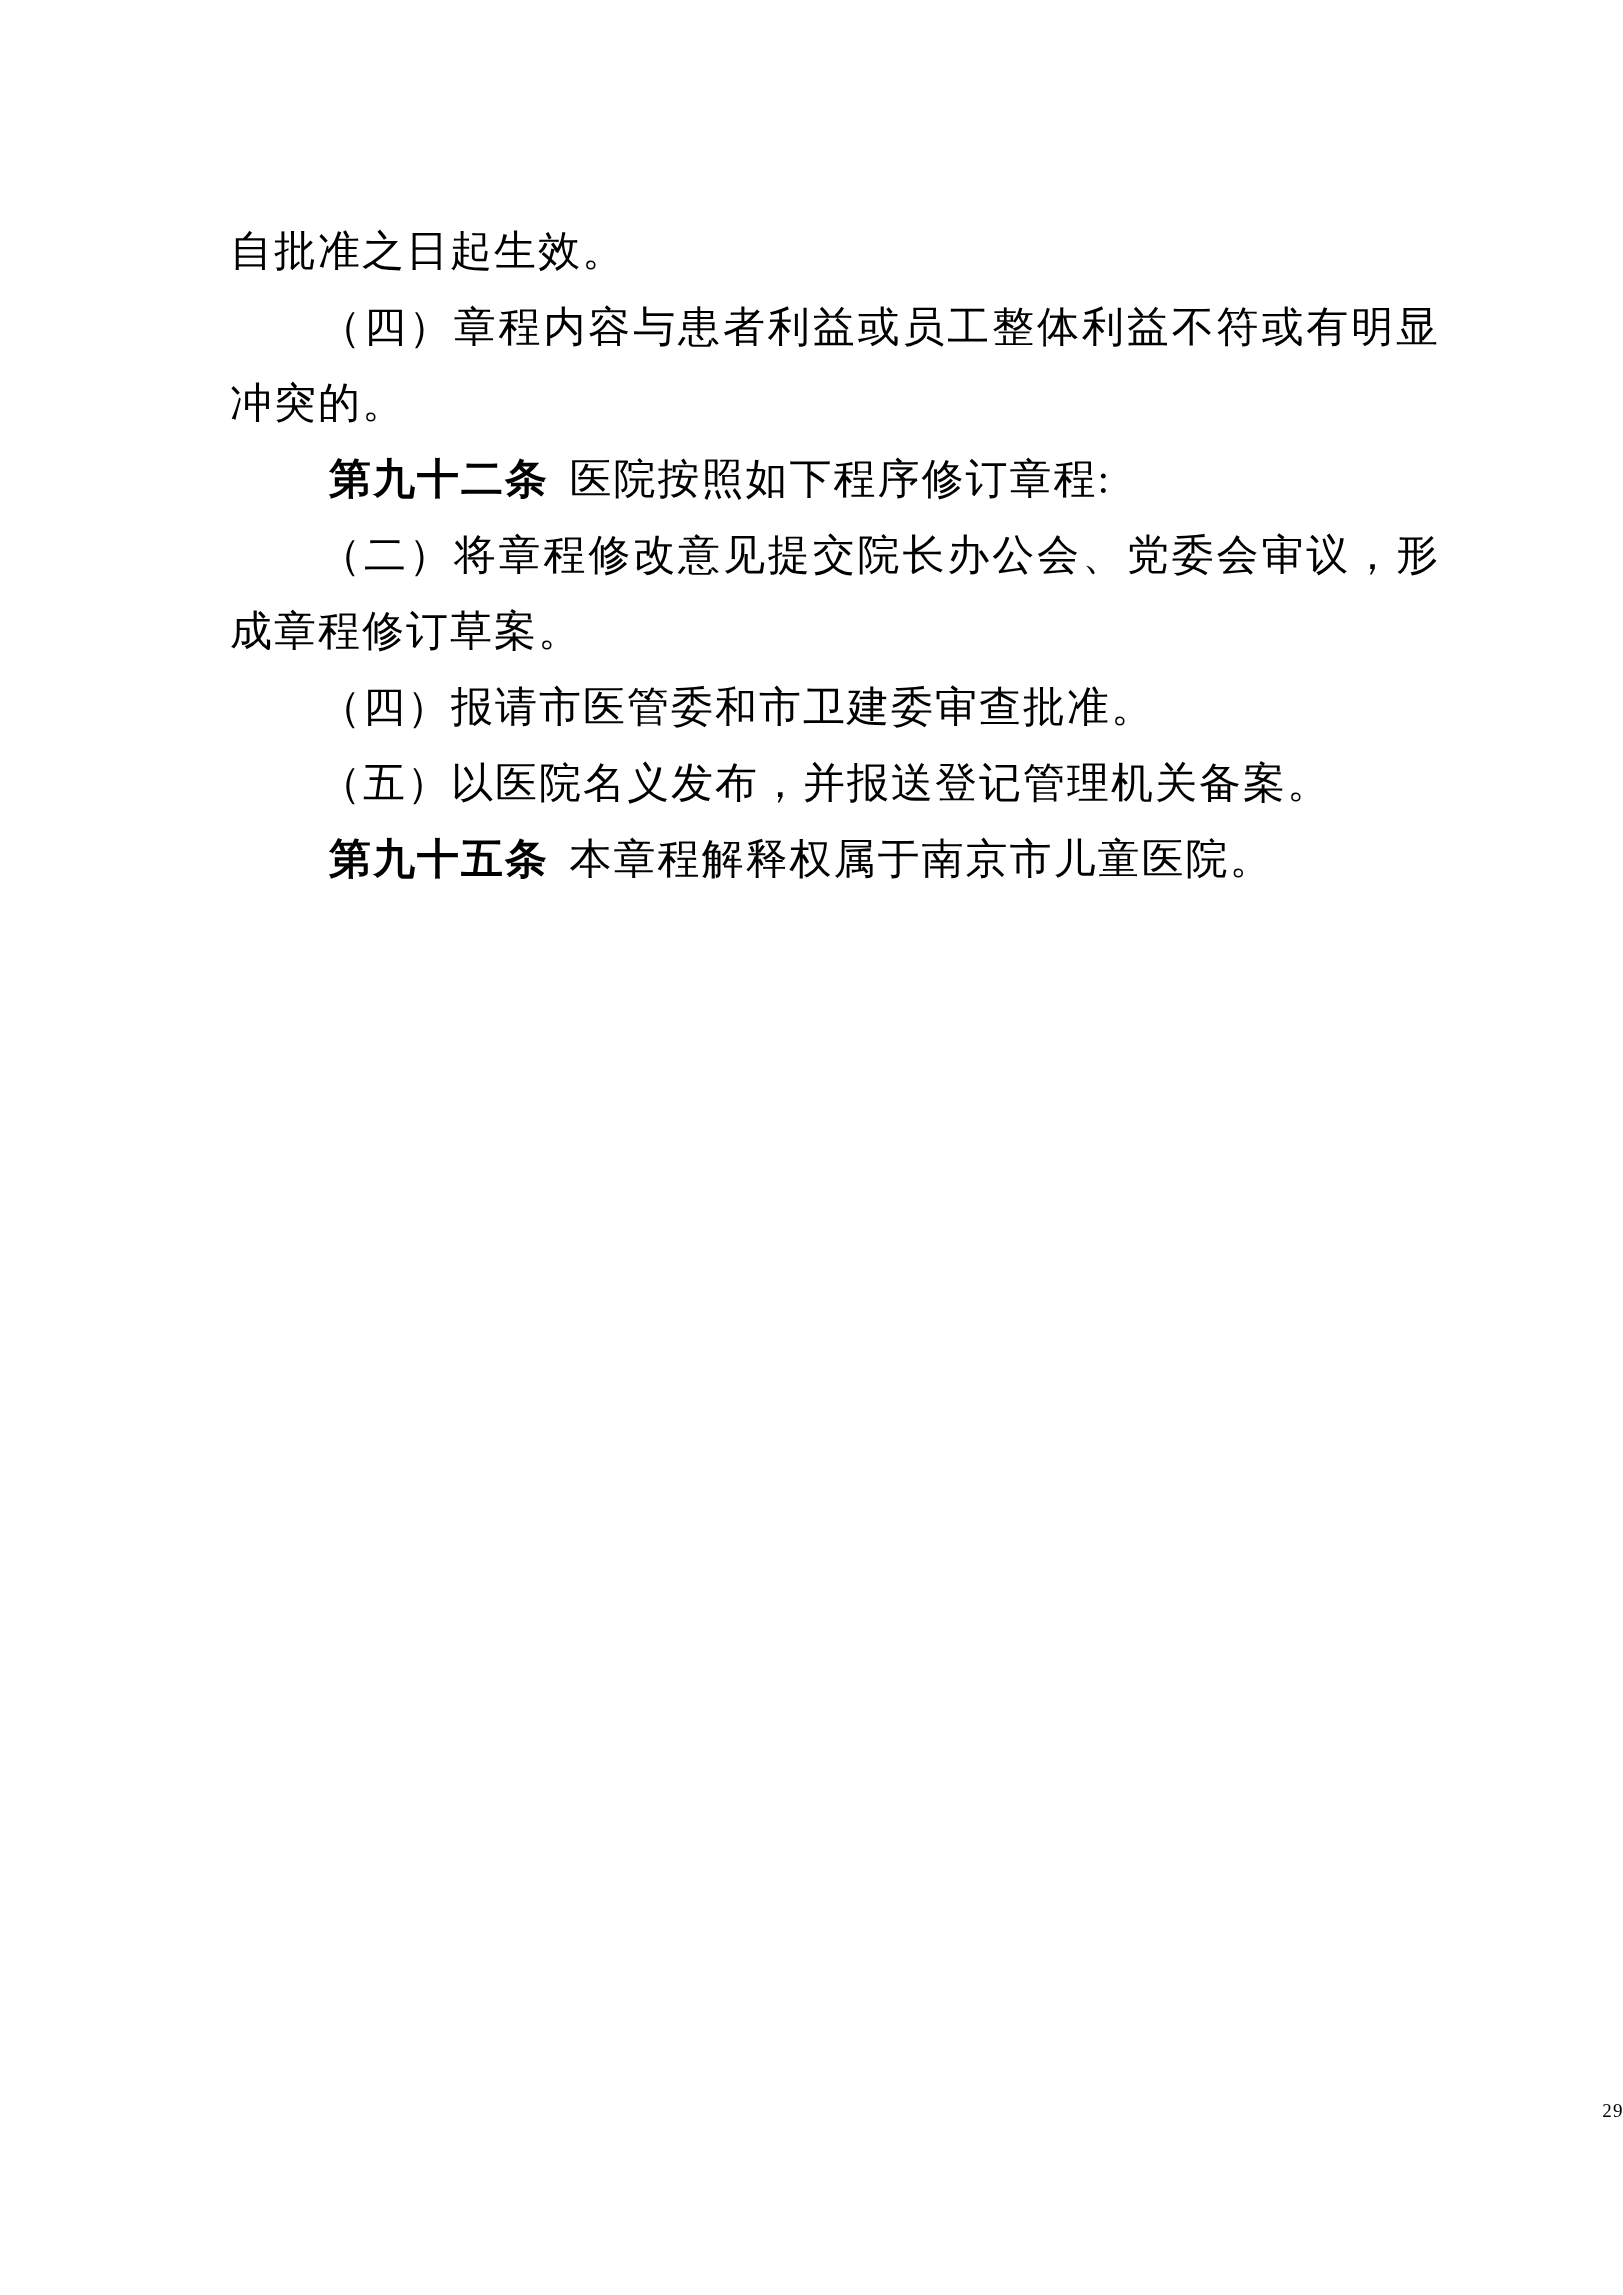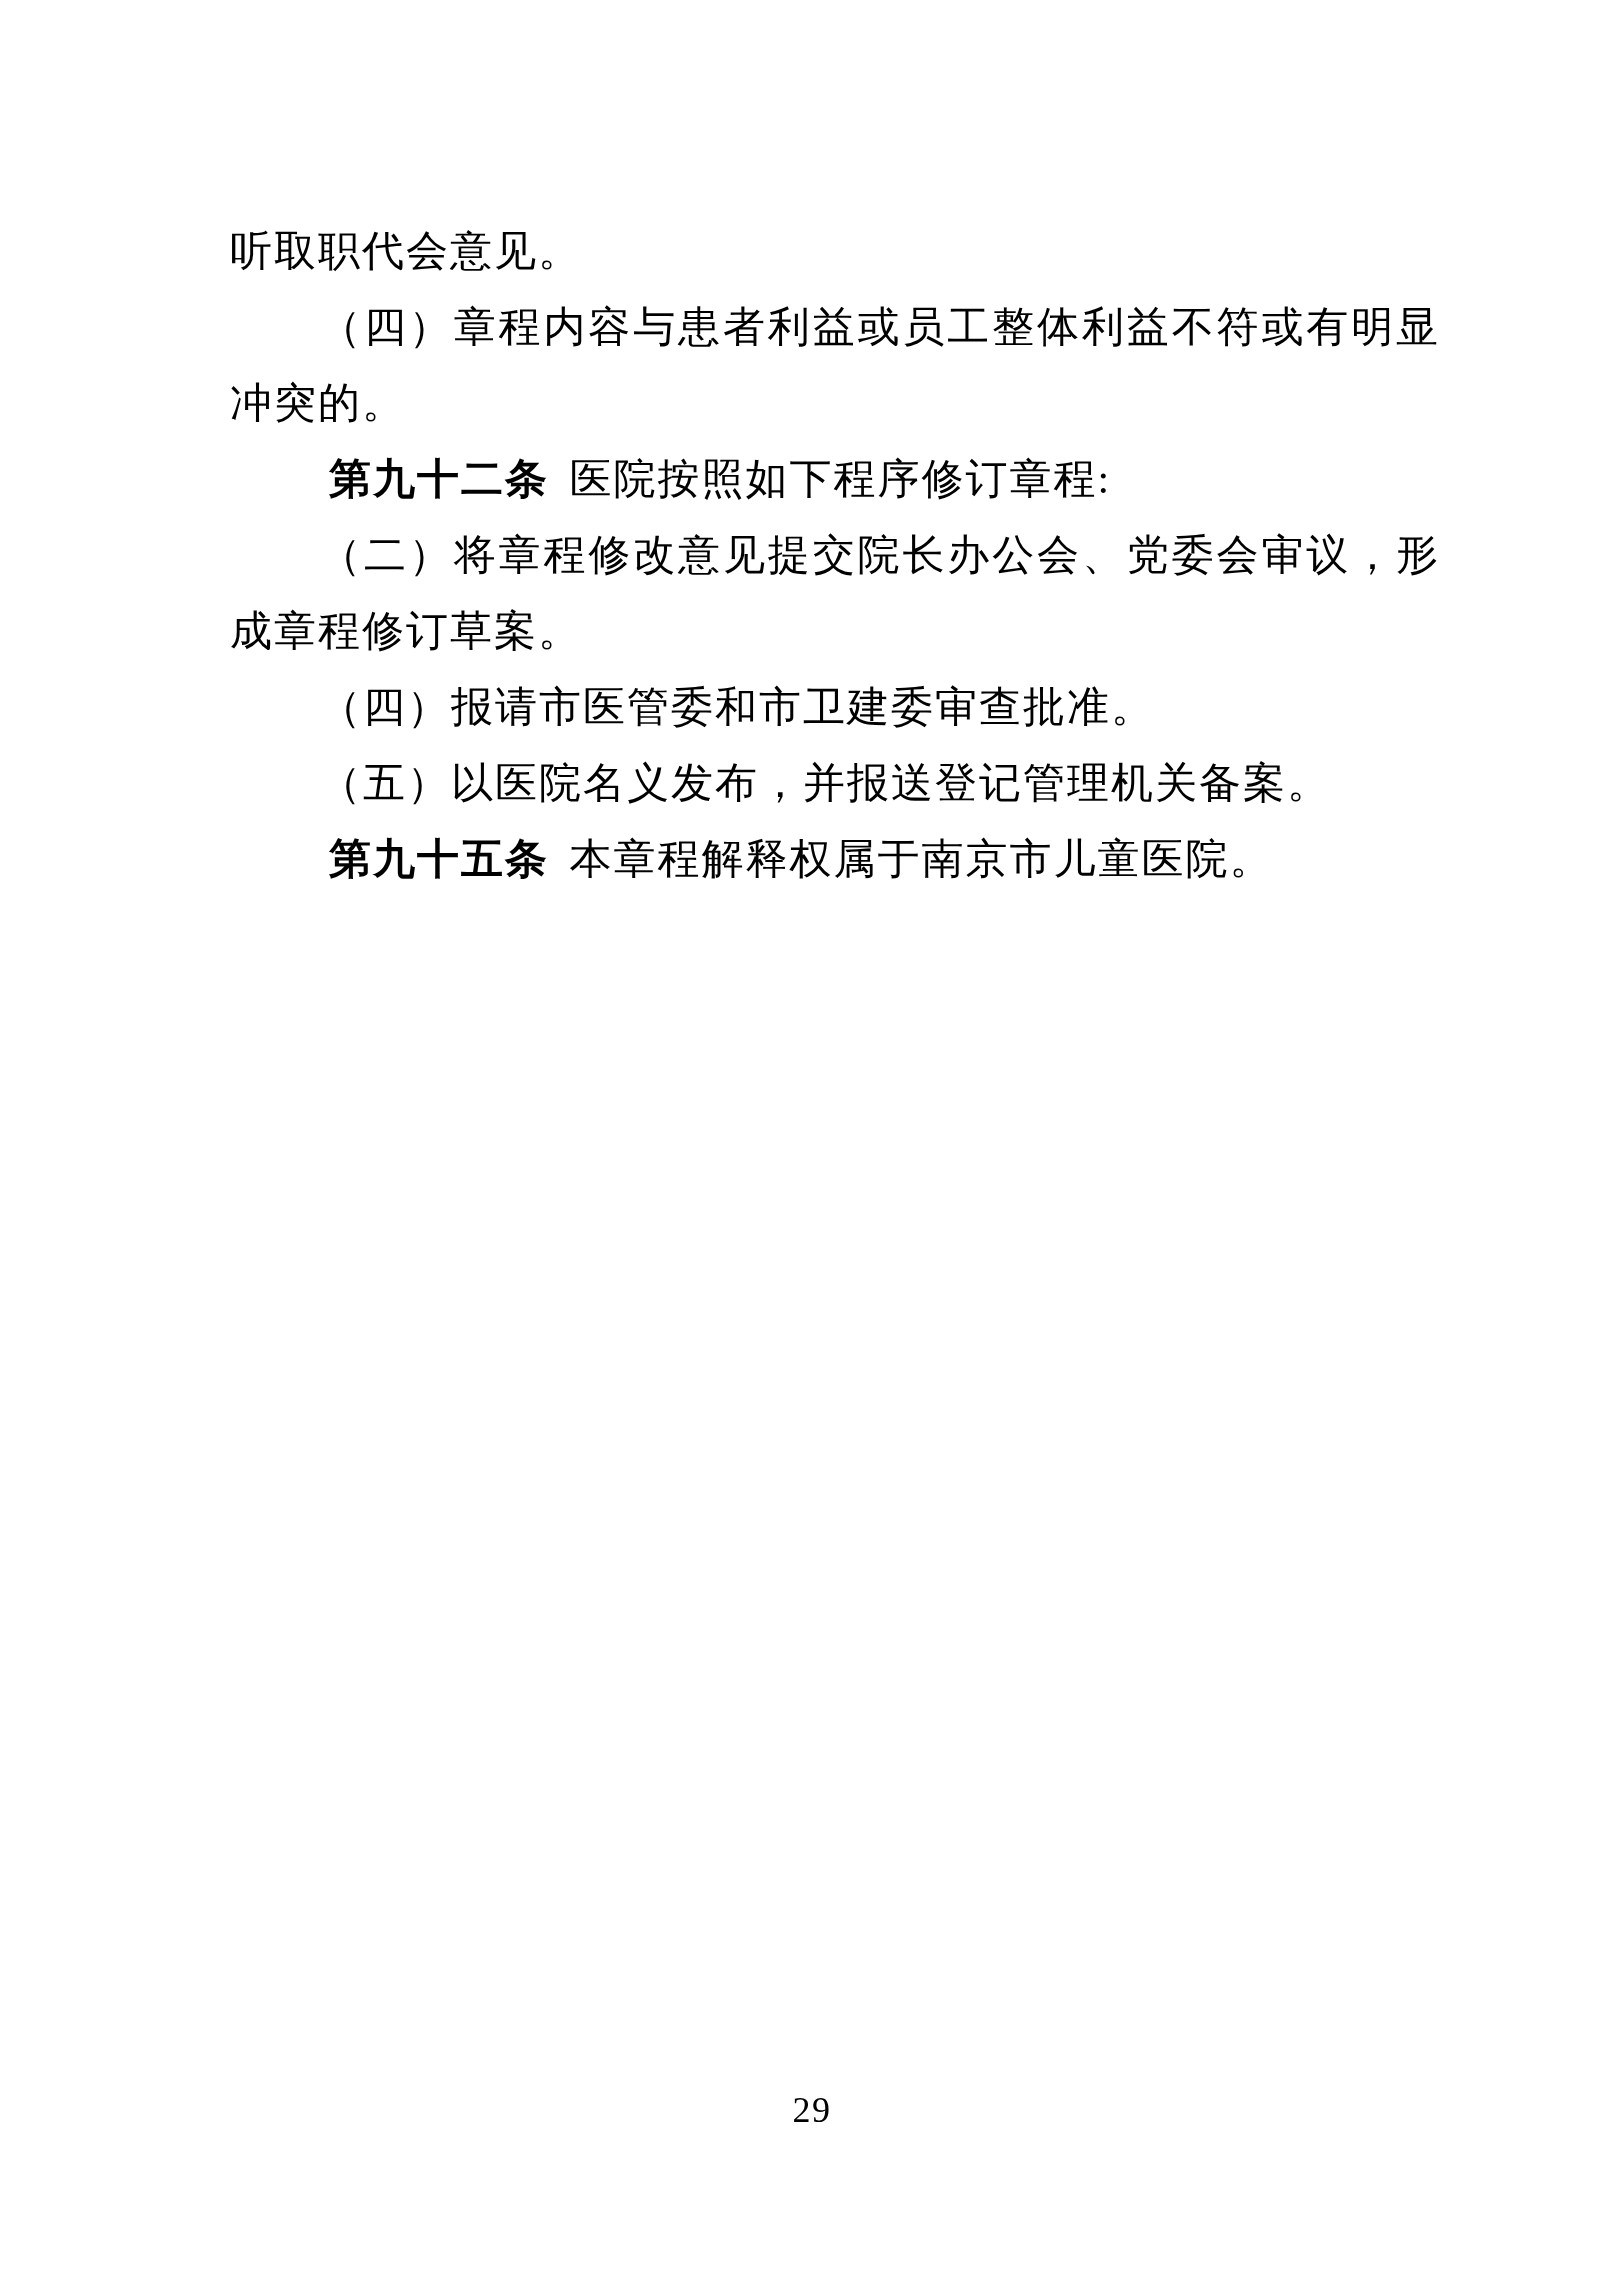--- a/index.html
+++ b/index.html
@@ -38,33 +38,33 @@
   .article-num {
     font-weight: bold;
     margin-right: 20.5px;
     margin-left: 10px;
   }
   .page-number {
     position: absolute;
     top: 2094px;
     left: 0;
     width: 100%;
-    text-align: center;
-    font-size: 36px;
+    text-align: right;
+    font-size: 19px;
     line-height: 33px;
     letter-spacing: 1.4px;
     color: #000000;
   }
 </style>
 </head>
 <body>
 
 <div class="page">
   <div class="content" id="paragraphs">
-      <p class="para"><span>听取职代会意见。</span></p>
+      <p class="para"><span>自批准之日起生效。</span></p>
       <p class="para indent"><span>（四）章程内容与患者利益或员工整体利益不符或有明显冲突的。</span></p>
       <p class="para indent"><strong class="article-num">第九十二条</strong><span>医院按照如下程序修订章程:</span></p>
       <p class="para indent"><span>（二）将章程修改意见提交院长办公会、党委会审议，形成章程修订草案。</span></p>
       <p class="para indent"><span>（四）报请市医管委和市卫建委审查批准。</span></p>
       <p class="para indent"><span>（五）以医院名义发布，并报送登记管理机关备案。</span></p>
       <p class="para indent"><strong class="article-num">第九十五条</strong><span>本章程解释权属于南京市儿童医院。</span></p>
     </div>
   <div class="page-number">29</div>
 </div>
 

